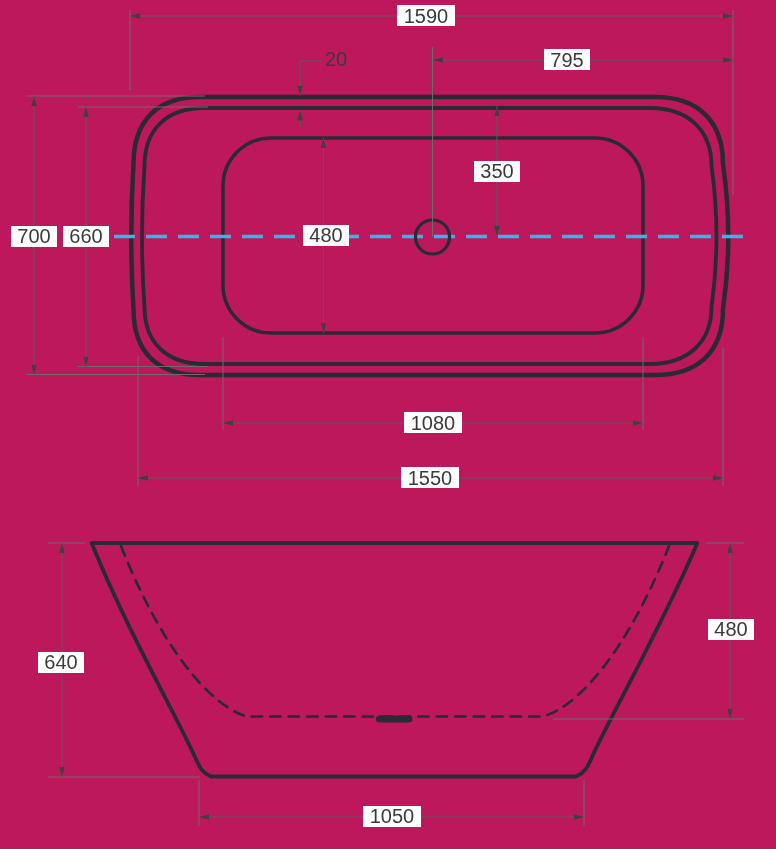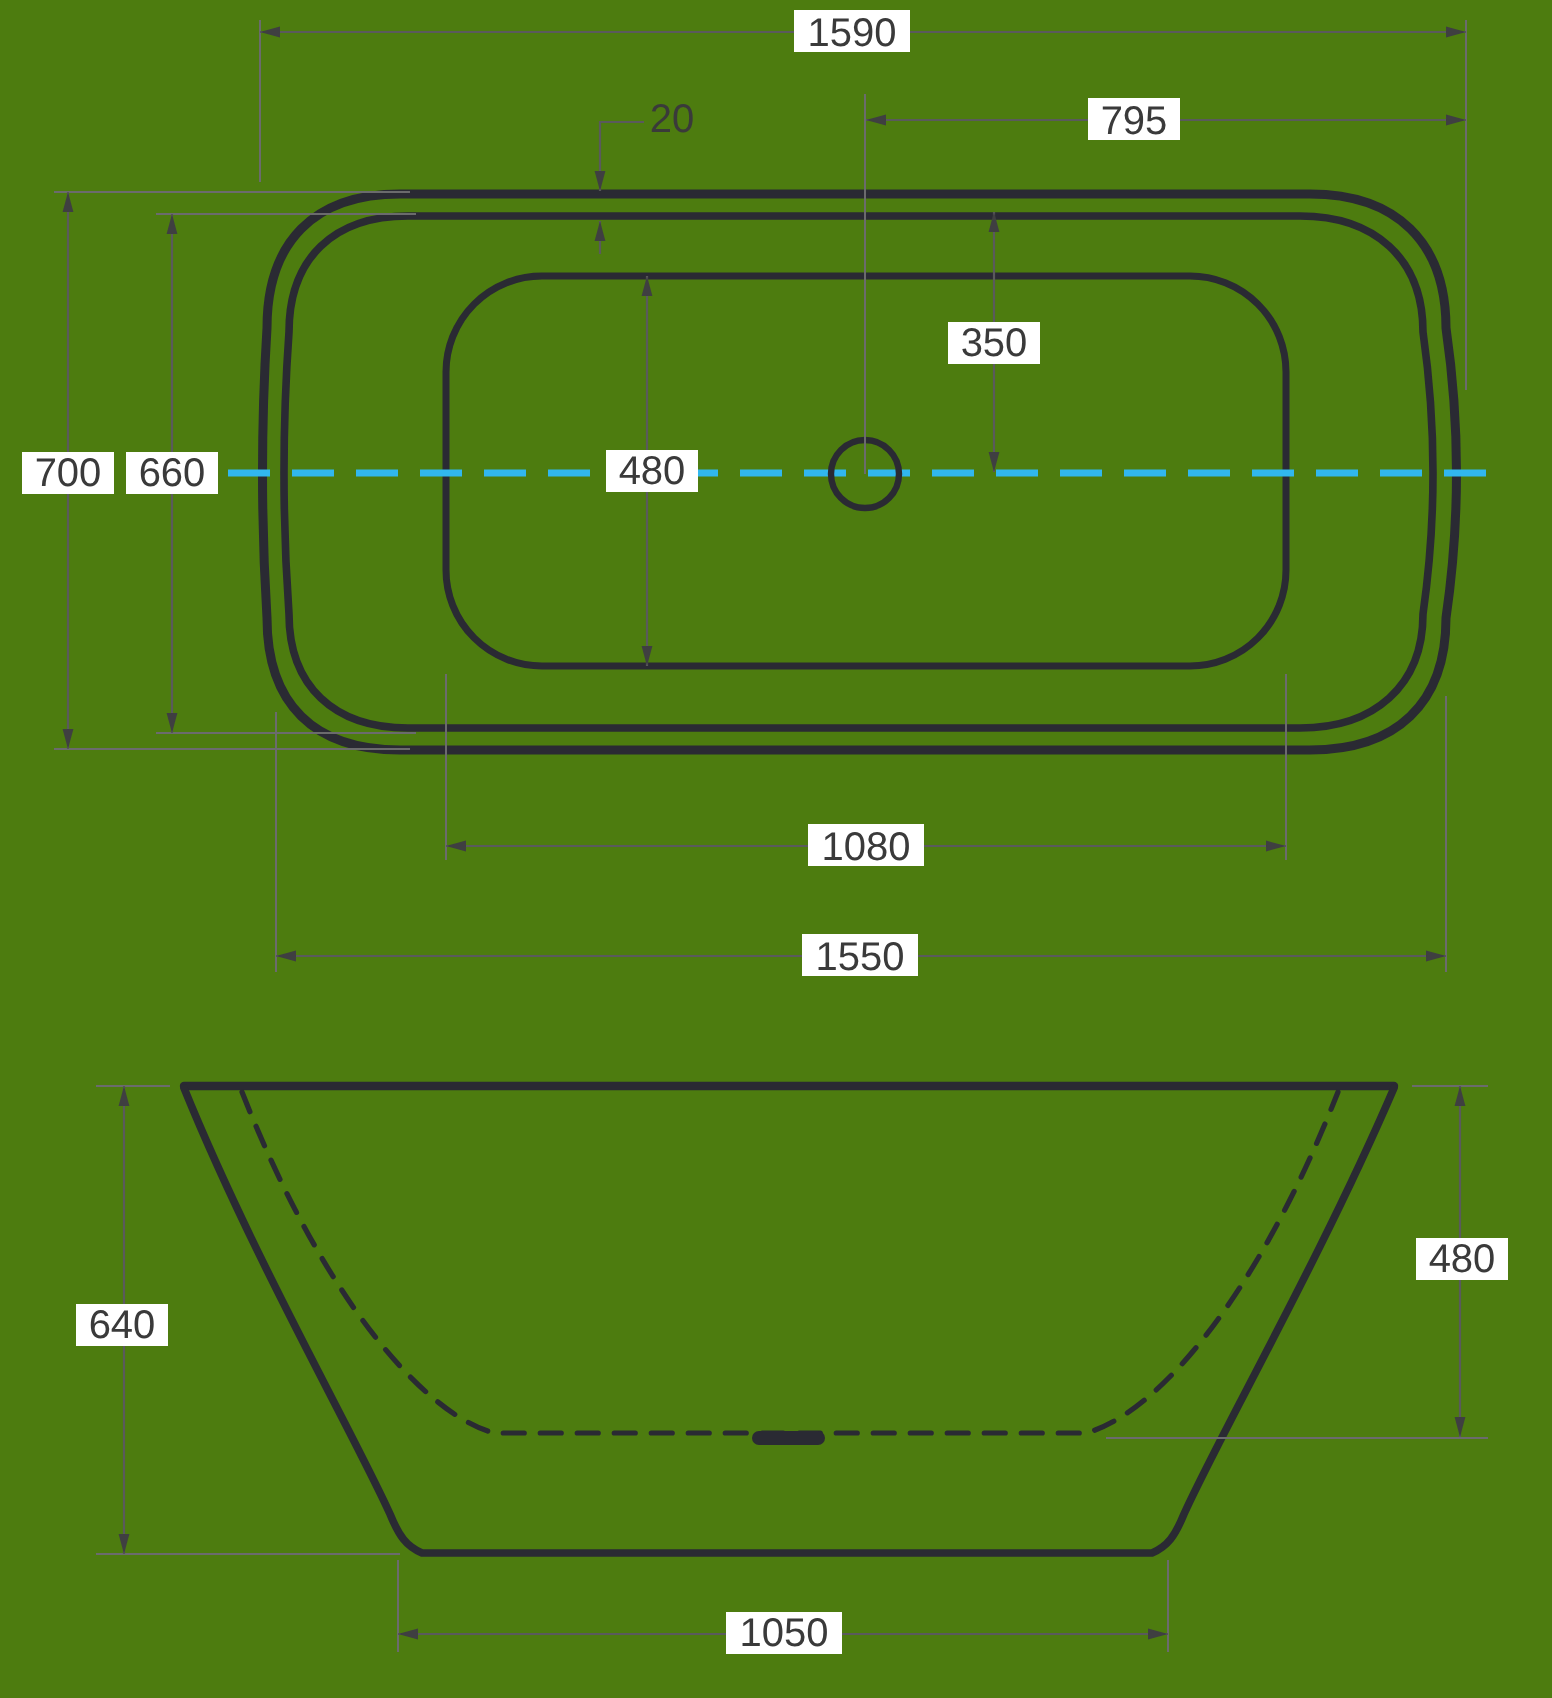--- a/index.html
+++ b/index.html
@@ -1,16 +1,16 @@
 <!DOCTYPE html>
 <html><head>
 <meta charset="utf-8">
 <style>
   html,body{margin:0;padding:0;background:#ffffff;}
-  .stage{position:relative;width:776px;height:849px;background:#4d7c0f;overflow:hidden;}
+  .stage{position:relative;width:776px;height:849px;background:#be185d;overflow:hidden;}
   .draw{stroke:#2a2a33;fill:none;stroke-linecap:round;}
   .dim{stroke:#5a5a5c;stroke-width:1.1;fill:none;}
   .ext{stroke:#6b6b6d;stroke-width:1;fill:none;}
   .lbl{font-family:"Liberation Sans",sans-serif;font-size:20px;fill:#3a3a3a;text-anchor:middle;}
   .lblbg{fill:#ffffff;}
 </style>
 </head>
 <body>
 
 <div class="stage">

